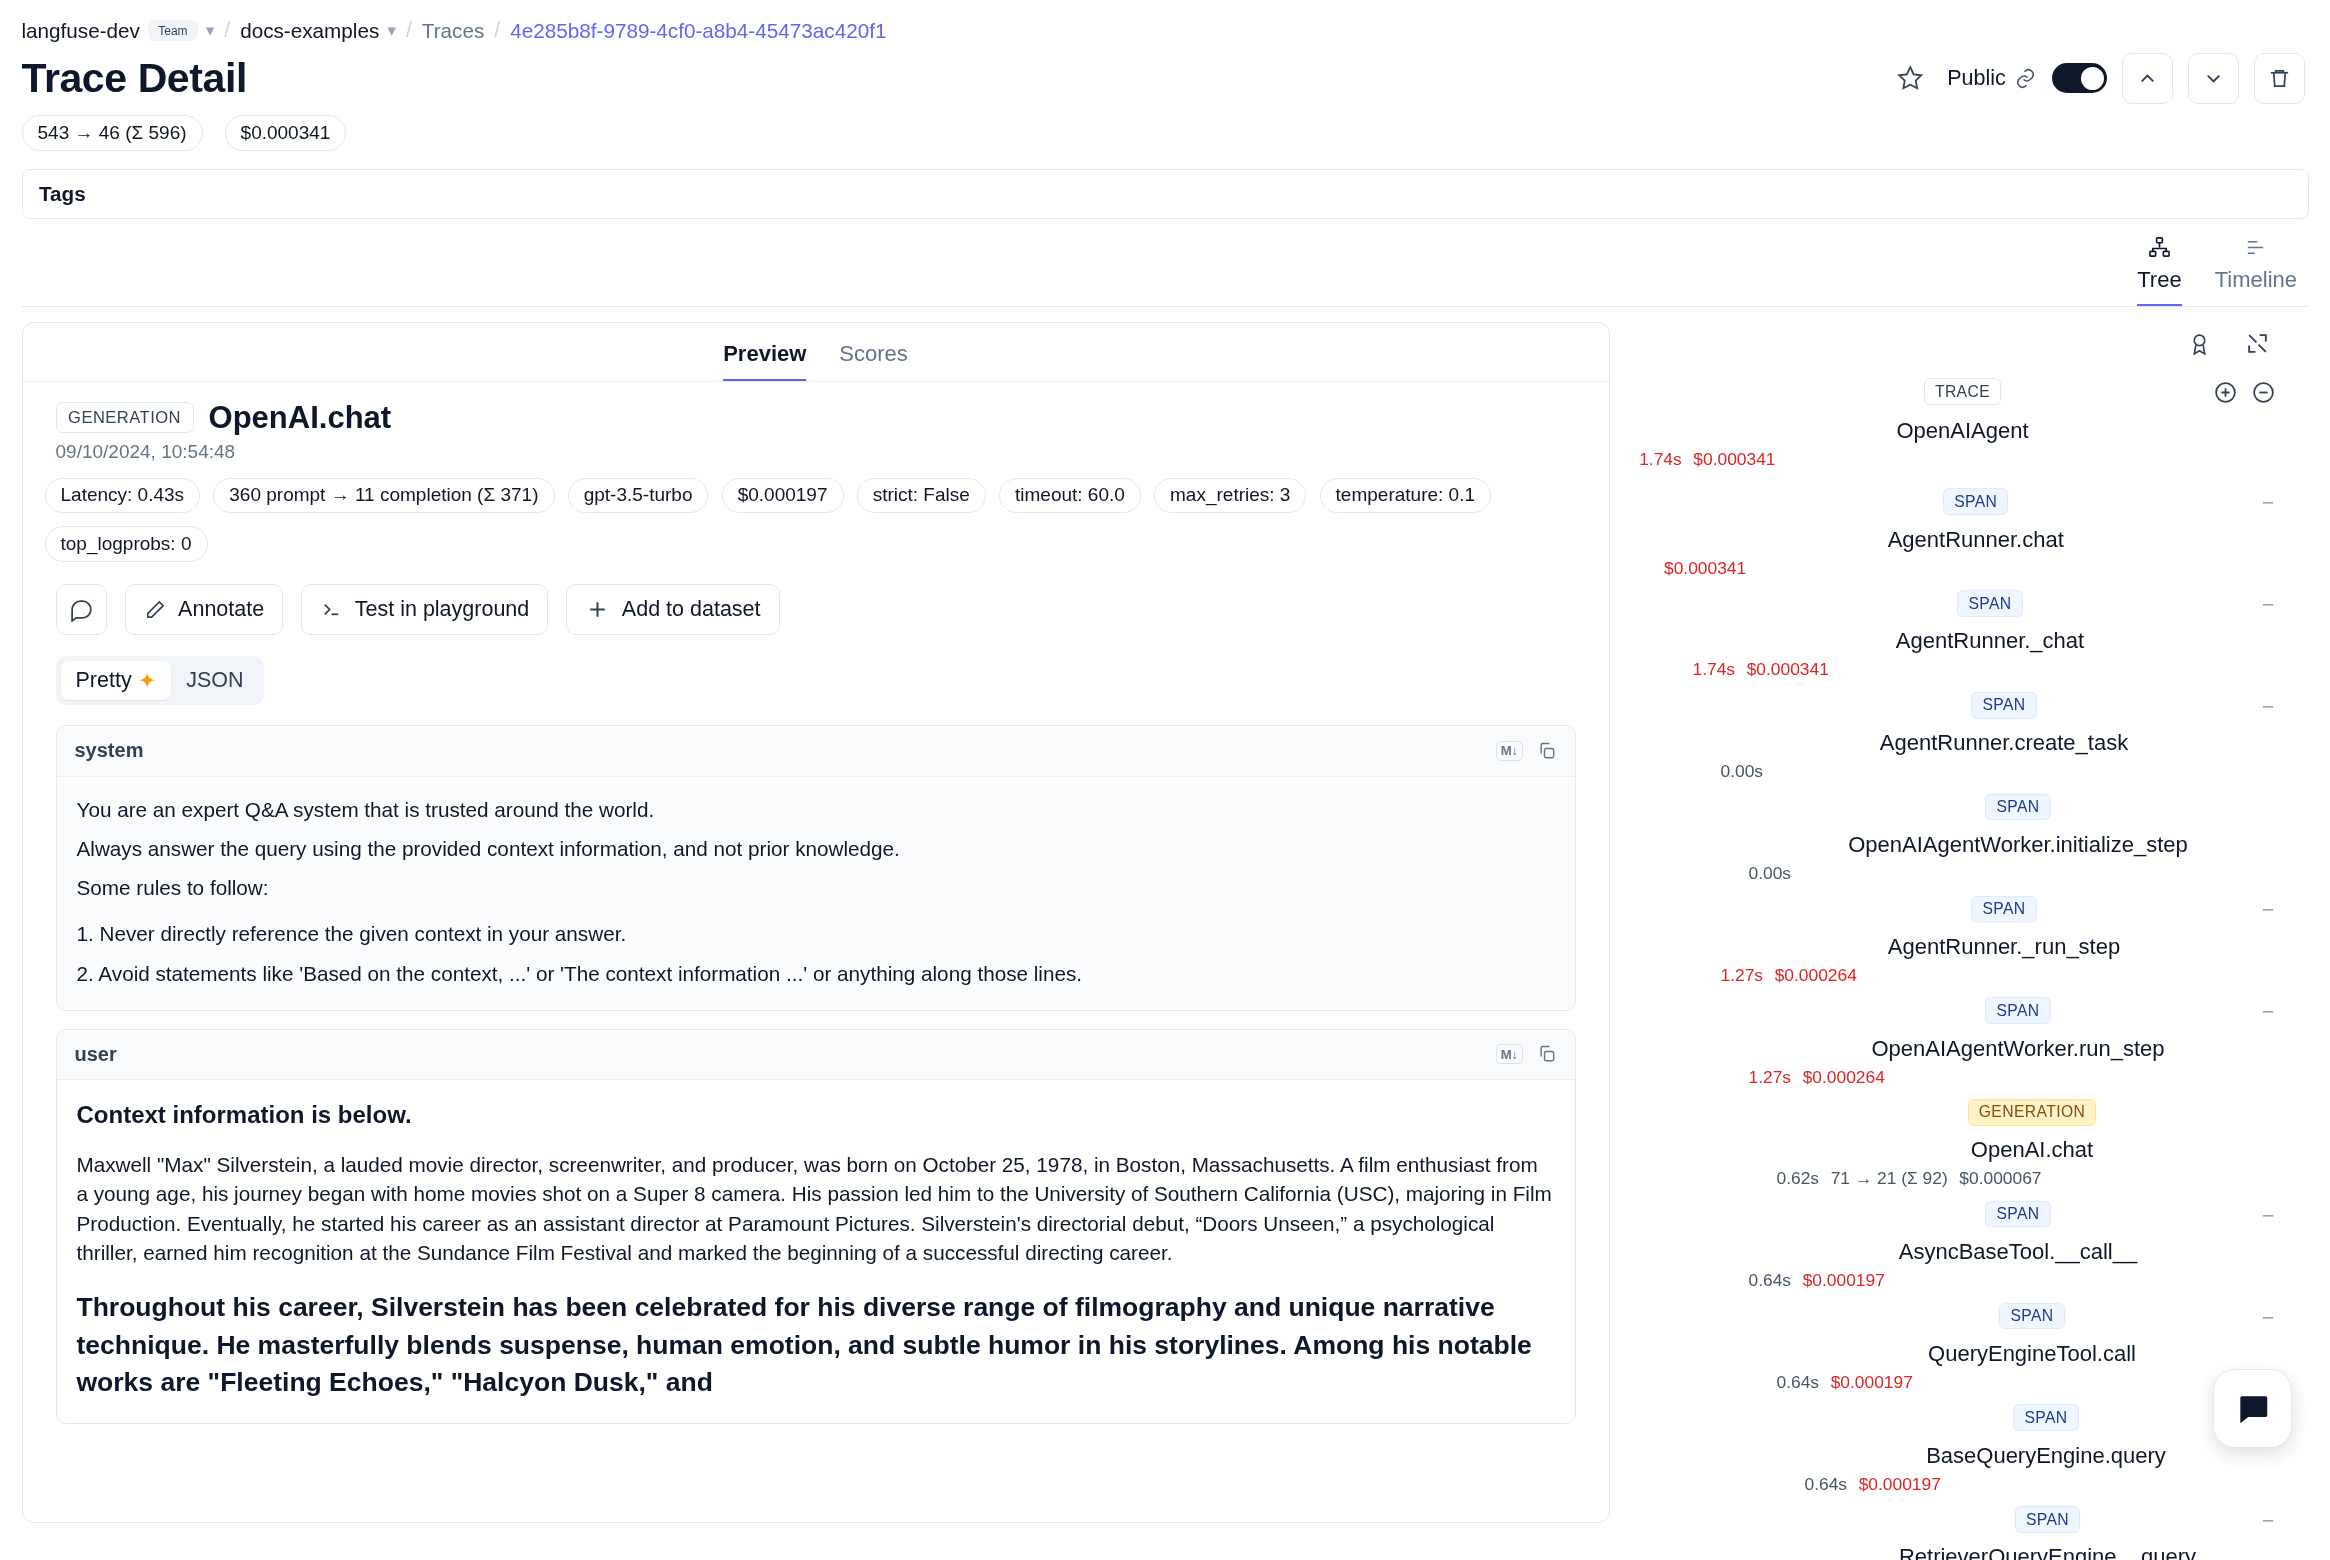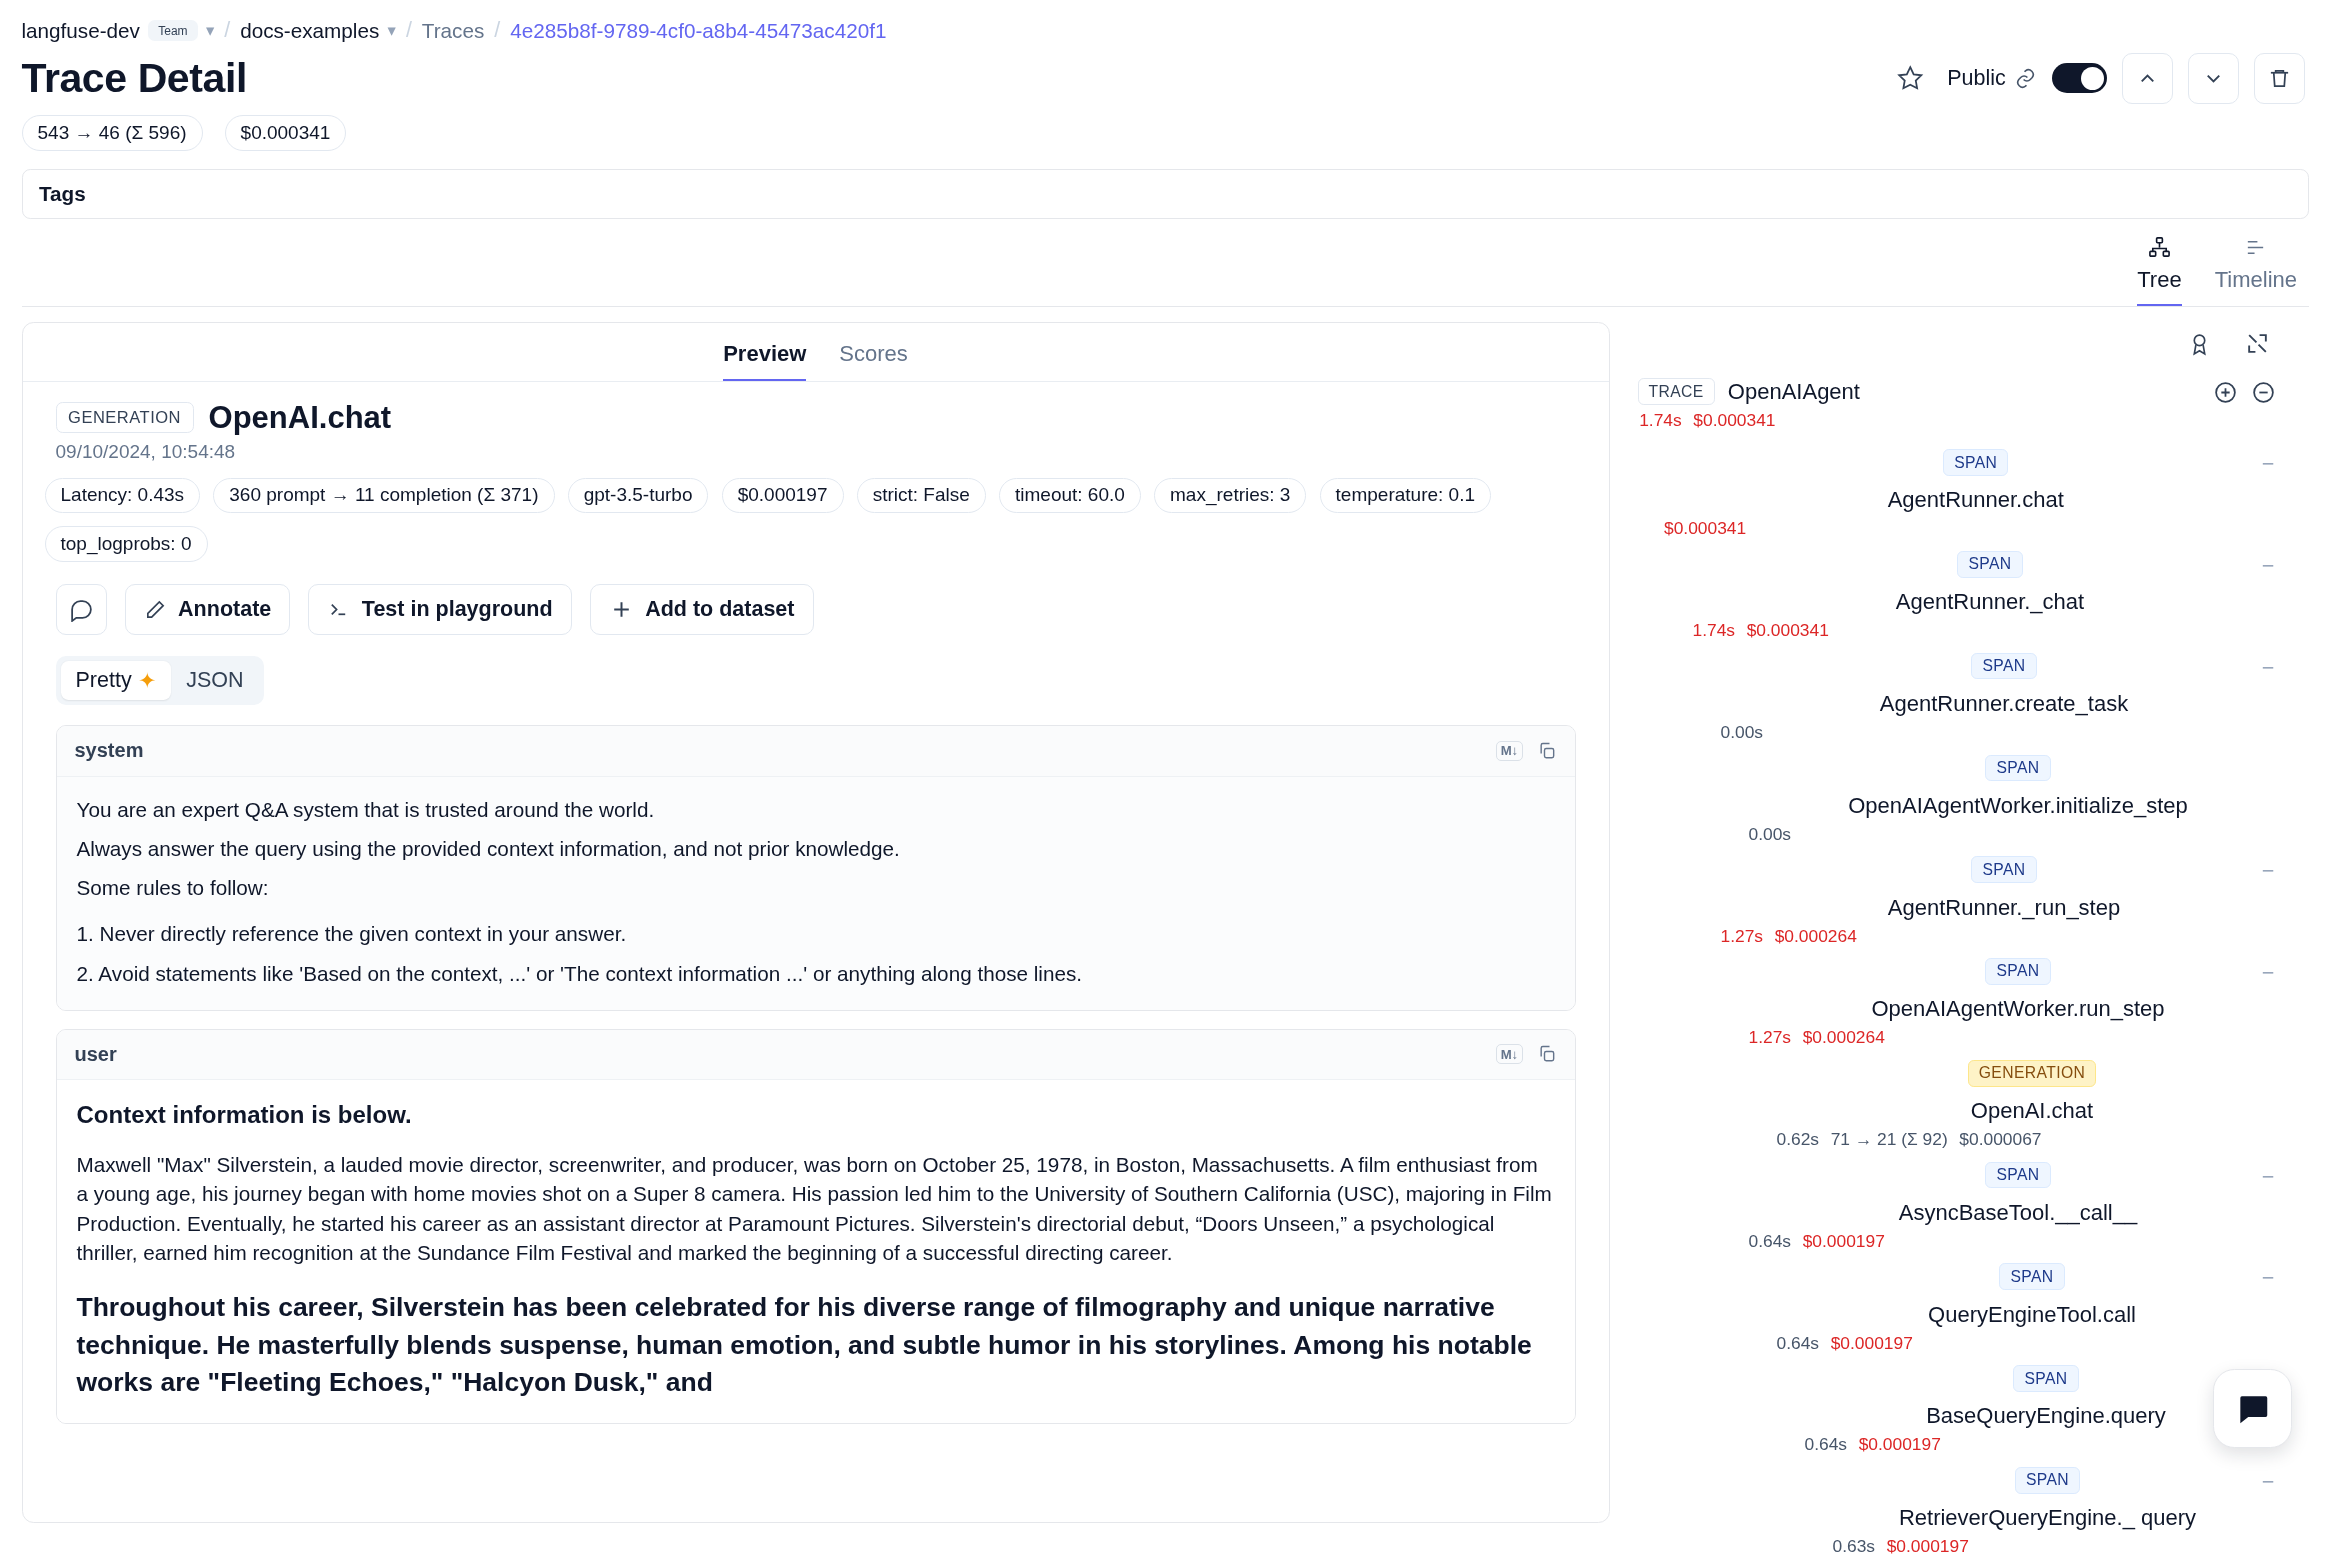--- a/index.html
+++ b/index.html
@@ -96,21 +96,21 @@
   .obs-head { padding: 18px 33px 0 33px; display:flex; align-items:center; gap:15px; }
   .badge-gen {
     border:0.8px solid #e2e8f0; border-radius:6.6px; padding:5px 11.6px;
     font-size:16.5px; letter-spacing:0.5px; color:#334155; background:#fff;
   }
   .obs-title { font-size:31px; font-weight:700; }
   .obs-date { padding: 5px 33px 0 33px; font-size:19px; color:#64748b; }
 
   .obs-pills { display:flex; flex-wrap:wrap; gap:13.2px; padding: 15px 33px 0 22px; max-width:1522px; }
 
-  .action-row { display:flex; align-items:center; gap:18px; padding: 21.5px 33px 0 33px; font-weight: bold; }
+  .action-row { display:flex; align-items:center; gap:18px; padding: 21.5px 33px 0 33px; }
   .act-btn {
     border:0.8px solid #e2e8f0; border-radius:10px; height:51px; padding:0 18px;
     display:flex; align-items:center; gap:11.6px; font-size:21.5px; color:#0f172a; background:#fff;
   }
   .act-icon-only { width:51px; padding:0; justify-content:center; }
 
   .fmt-row { padding: 21.5px 33px 0 33px; }
   .seg {
     display:inline-flex; background:#f1f5f9; border-radius:10px; padding:5px;
   }
@@ -381,21 +381,21 @@
               <path d="M8.5 13.5L7 22l5-3 5 3-1.5-8.5"></path>
             </svg>
         </div>
         <div class="tree-icon-btn">
           <svg width="25" height="25" viewBox="0 0 24 24" fill="none" stroke="#334155" stroke-width="1.8">
               <path d="M4 4l7 7M20 20l-7-7M14 4h6v6M10 20H4v-6"></path>
             </svg>
         </div>
       </div>
 
-      <div class="trace-row" style="position:relative;">
+      <div class="trace-row" style="position:relative;flex-direction:column;">
         <span class="tag-trace">TRACE</span>
         <span class="node-name">OpenAIAgent</span>
         <span style="position:absolute; right:50px; top:1.7px; color:#334155;">
           <svg width="25" height="25" viewBox="0 0 24 24" fill="none" stroke="#334155" stroke-width="1.7">
               <circle cx="12" cy="12" r="9"></circle>
               <path d="M12 8v8M8 12h8"></path>
             </svg>
         </span>
         <span style="position:absolute; right:11.6px; top:1.7px; color:#334155;">
           <svg width="25" height="25" viewBox="0 0 24 24" fill="none" stroke="#334155" stroke-width="1.7">

